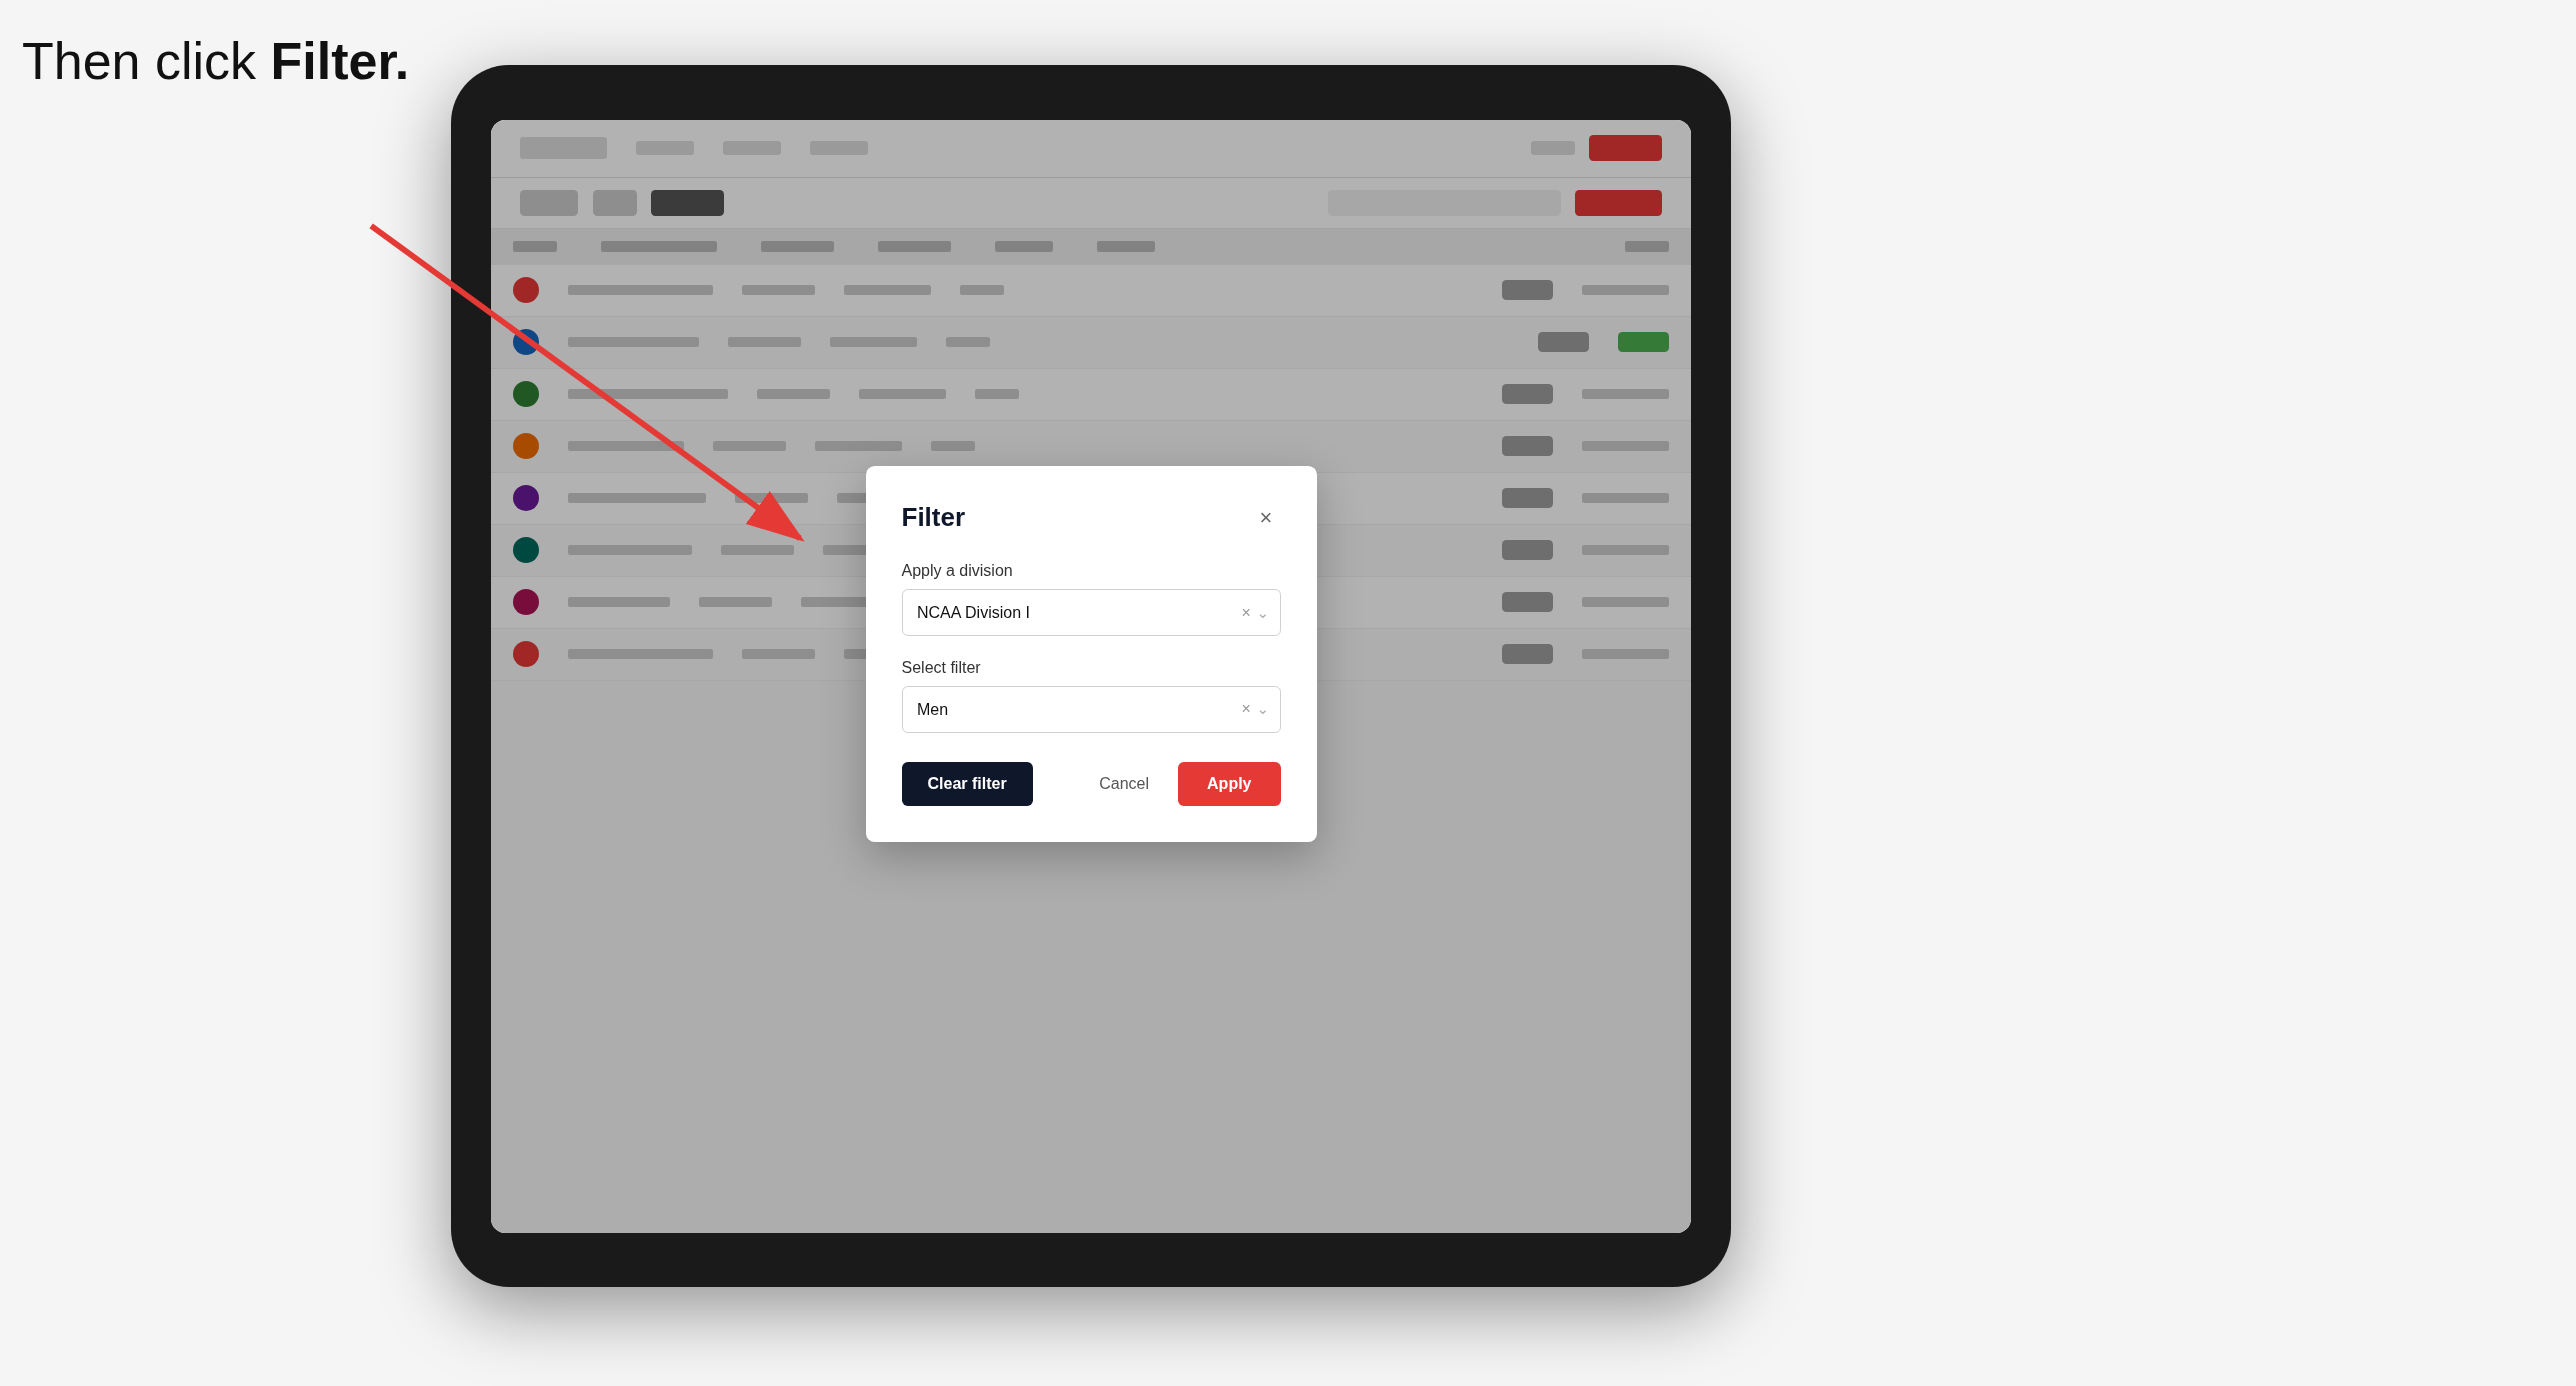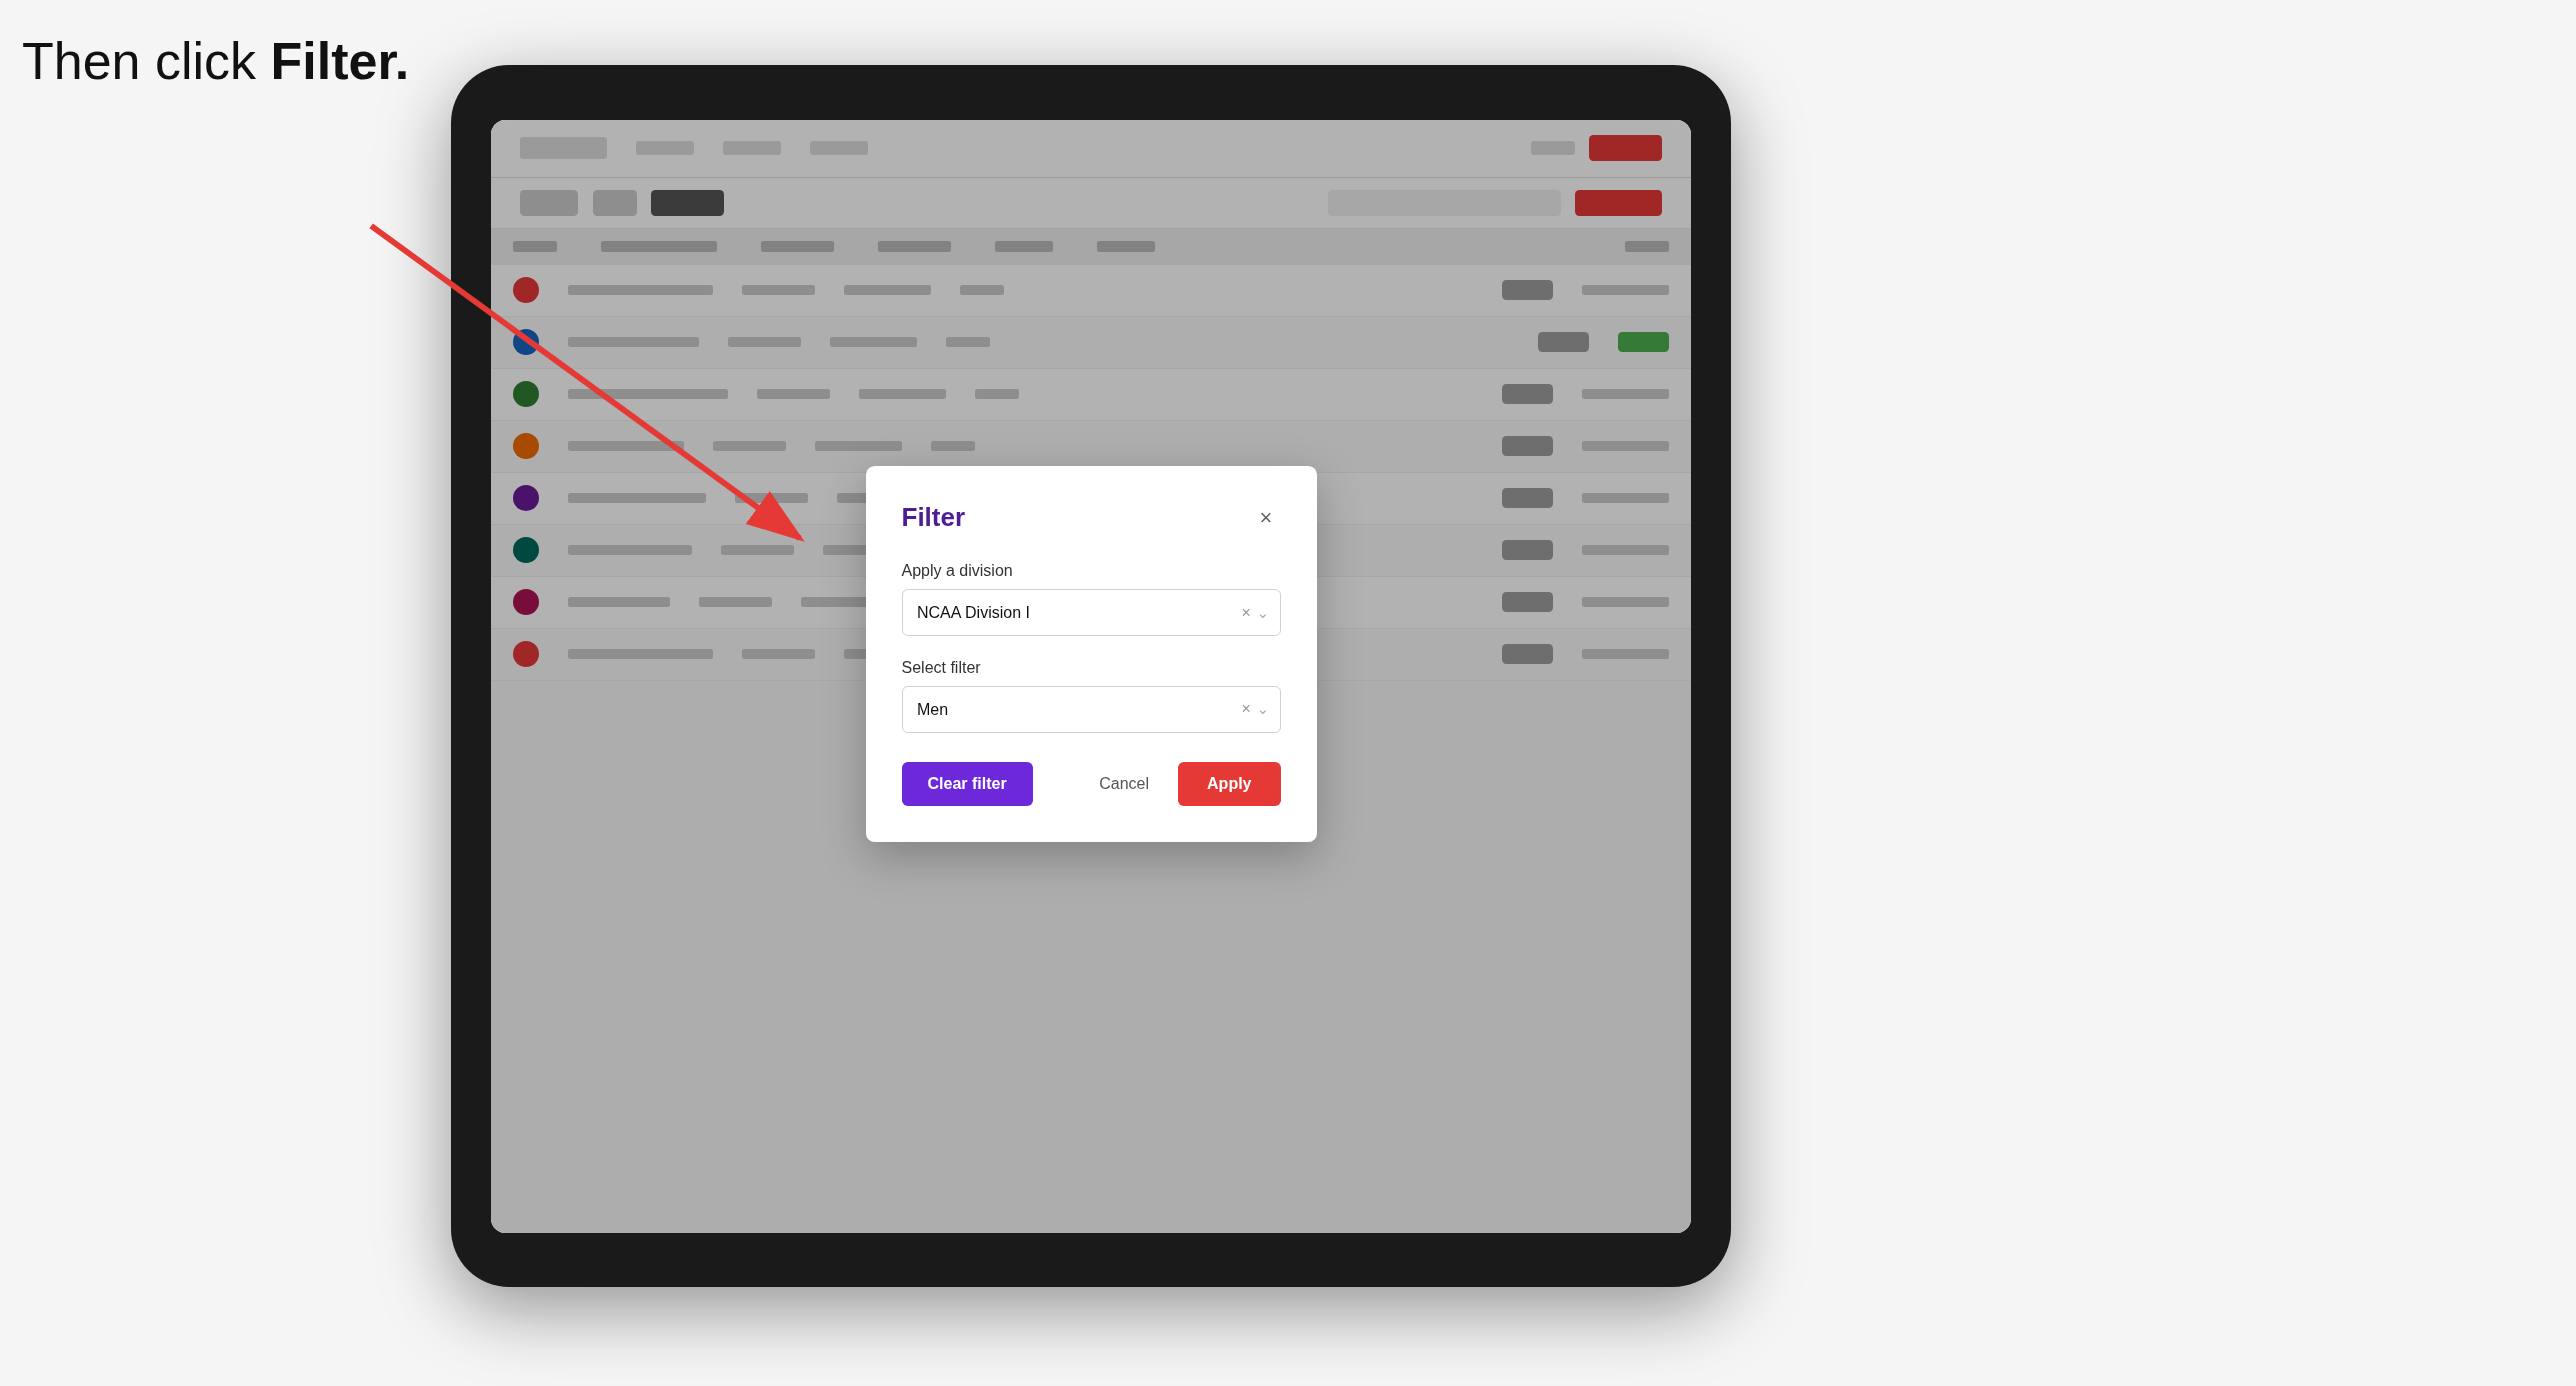--- a/index.html
+++ b/index.html
@@ -227,21 +227,21 @@
     .modal-header {
       display: flex;
       align-items: center;
       justify-content: space-between;
       margin-bottom: 29px;
     }
 
     .modal-title {
       font-size: 26px;
       font-weight: 700;
-      color: #4c1d95;
+      color: #0f172a;
     }
 
     .modal-close {
       width: 29px;
       height: 29px;
       border-radius: 50%;
       background: none;
       border: none;
       font-size: 22px;
       color: #666;
@@ -323,21 +323,21 @@
     }
 
     .modal-footer {
       display: flex;
       align-items: center;
       justify-content: space-between;
       margin-top: 29px;
     }
 
     .btn-clear {
-      background: #6d28d9;
+      background: #0f172a;
       color: #fff;
       border: none;
       border-radius: 5.8px;
       padding: 13px 26px;
       font-size: 16px;
       font-weight: 600;
       cursor: pointer;
     }
 
     .btn-group-right {

